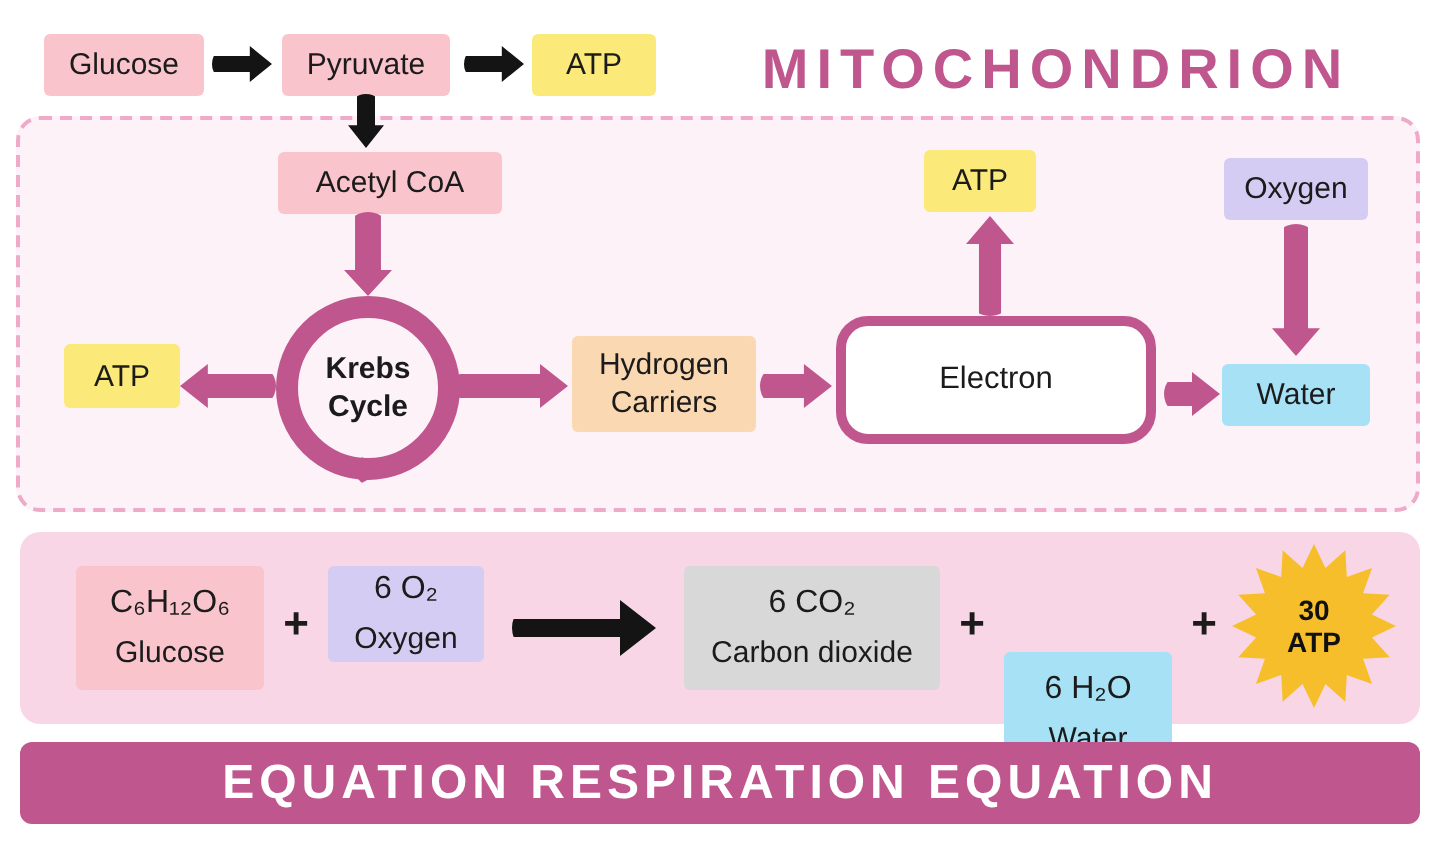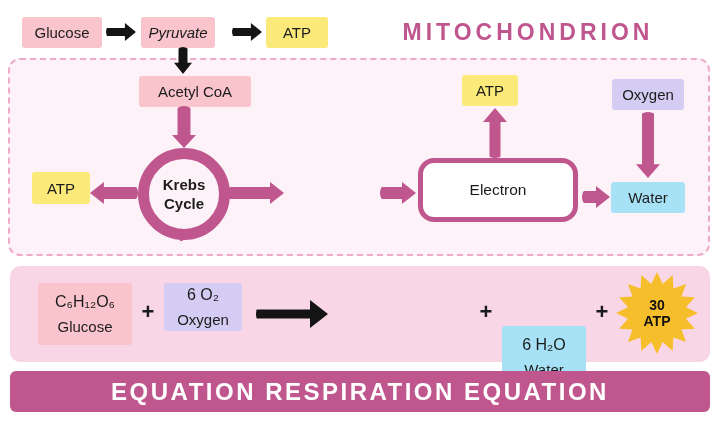--- a/index.html
+++ b/index.html
@@ -8,21 +8,21 @@
   .stage { position:relative; width:720px; height:430px; background:#ffffff; overflow:hidden; }
 
   .box { position:absolute; display:flex; align-items:center; justify-content:center;
          text-align:center; color:#1b1b1b; font-size:15px; border-radius:3px; }
   .box.two { flex-direction:column; line-height:1.3; }
 
   .panel-dashed { position:absolute; border:2px dashed var(--dash-border,#EFA9C9);
                   background:var(--panel-bg,#FDF2F7); border-radius:12px; }
 
   .title { position:absolute; font-weight:bold; letter-spacing:4px;
-           color:var(--accent,#C0568E); font-size:23px; text-align:center; }
+           color:var(--accent,#C0568E); font-size:28px; text-align:center; }
 
   .arrow { position:absolute; }
   .pink-arr { background:var(--accent,#C0568E); }
   .black-arr { background:#141414; }
   .tri { position:absolute; background:var(--accent,#C0568E);
          clip-path:polygon(0 0,100% 50%,0 100%); }
 
   .krebs { position:absolute; border:11px solid var(--accent,#C0568E); border-radius:50%;
            display:flex; flex-direction:column; align-items:center; justify-content:center;
            font-size:15px; line-height:1.3; color:#1b1b1b;font-weight:bold; }
@@ -54,41 +54,45 @@
 </style>
 </head>
 <body>
 
 <div class="stage">
 
   <div class="panel-dashed" style="left:8px;top:58px;width:702px;height:198px;"></div>
 
   <div class="box" style="left:22px;top:17px;width:80px;height:31px;background:var(--pink-box,#F9C4CC);">Glucose</div>
   <div class="arrow black-arr" style="left:106px;top:23px;width:30px;height:18px;clip-path:polygon(0 28%,63% 28%,63% 0,100% 50%,63% 100%,63% 72%,0 72%);"></div>
-  <div class="box" style="left:141px;top:17px;width:74px;height:31px;background:var(--pink-box,#F9C4CC);font-style:italic;">Pyruvate</div>
+  <div class="box" style="left:141px;top:17px;width:84px;height:31px;background:var(--pink-box,#F9C4CC);">Pyruvate</div>
   <div class="arrow black-arr" style="left:232px;top:23px;width:30px;height:18px;clip-path:polygon(0 28%,63% 28%,63% 0,100% 50%,63% 100%,63% 72%,0 72%);"></div>
   <div class="box" style="left:266px;top:17px;width:62px;height:31px;background:var(--yellow-box,#FBEA7A);">ATP</div>
 
   <div class="title" style="left:378px;top:19px;width:300px;height:28px;">MITOCHONDRION</div>
 
   <div class="arrow black-arr" style="left:174px;top:47px;width:18px;height:27px;clip-path:polygon(25% 0,25% 58%,0 58%,50% 100%,100% 58%,75% 58%,75% 0);"></div>
   <div class="box" style="left:139px;top:76px;width:112px;height:31px;background:var(--pink-box,#F9C4CC);">Acetyl CoA</div>
 
   <div class="arrow pink-arr" style="left:172px;top:106px;width:24px;height:42px;clip-path:polygon(23% 0,23% 69%,0 69%,50% 100%,100% 69%,77% 69%,77% 0);"></div>
 
   <div class="krebs" style="left:138px;top:148px;width:92px;height:92px;">
     <span>Krebs</span>
     <span>Cycle</span>
   </div>
   <div class="tri" style="left:178px;top:227px;width:15px;height:16px;"></div>
 
   <div class="arrow pink-arr" style="left:90px;top:182px;width:48px;height:22px;clip-path:polygon(100% 23%,29% 23%,29% 0,0 50%,29% 100%,29% 77%,100% 77%);"></div>
   <div class="box" style="left:32px;top:172px;width:58px;height:32px;background:var(--yellow-box,#FBEA7A);">ATP</div>
 
   <div class="arrow pink-arr" style="left:228px;top:182px;width:56px;height:22px;clip-path:polygon(0 23%,75% 23%,75% 0,100% 50%,75% 100%,75% 77%,0 77%);"></div>
+  <div class="box two" style="left:286px;top:168px;width:92px;height:48px;background:var(--peach-box,#FAD8B2);">
+    <span>Hydrogen</span>
+    <span>Carriers</span>
+  </div>
 
   <div class="arrow pink-arr" style="left:380px;top:182px;width:36px;height:22px;clip-path:polygon(0 23%,61% 23%,61% 0,100% 50%,61% 100%,61% 77%,0 77%);"></div>
 
   <div class="etc-box" style="left:418px;top:158px;width:160px;height:64px;gap:28px;">
     <span>Electron</span>
   </div>
 
   <div class="arrow pink-arr" style="left:483px;top:108px;width:24px;height:50px;clip-path:polygon(27% 100%,27% 28%,0 28%,50% 0,100% 28%,73% 28%,73% 100%);"></div>
   <div class="box" style="left:462px;top:75px;width:56px;height:31px;background:var(--yellow-box,#FBEA7A);">ATP</div>
 
@@ -103,20 +107,24 @@
   <div class="eq-box" style="left:38px;top:283px;width:94px;height:62px;background:var(--pink-box,#F9C4CC);">
     <span class="formula">C₆H₁₂O₆</span>
     <span class="name">Glucose</span>
   </div>
   <div class="plus" style="left:136px;top:298px;width:24px;height:28px;">+</div>
   <div class="eq-box" style="left:164px;top:283px;width:78px;height:48px;background:var(--purple-box,#D5CCF3);">
     <span class="formula">6 O₂</span>
     <span class="name">Oxygen</span>
   </div>
   <div class="arrow black-arr" style="left:256px;top:300px;width:72px;height:28px;clip-path:polygon(0 34%,75% 34%,75% 0,100% 50%,75% 100%,75% 66%,0 66%);"></div>
+  <div class="eq-box" style="left:342px;top:283px;width:128px;height:62px;background:var(--gray-box,#D8D8D8);">
+    <span class="formula">6 CO₂</span>
+    <span class="name">Carbon dioxide</span>
+  </div>
   <div class="plus" style="left:474px;top:298px;width:24px;height:28px;">+</div>
   <div class="eq-box" style="left:502px;top:283px;width:84px;height:62px;background:var(--blue-box,#A7E1F6);margin-top:43px;">
     <span class="formula">6 H₂O</span>
     <span class="name">Water</span>
   </div>
   <div class="plus" style="left:590px;top:298px;width:24px;height:28px;">+</div>
   <div class="star" style="left:616px;top:272px;width:82px;height:82px;">
     <span>30</span>
     <span>ATP</span>
   </div>

